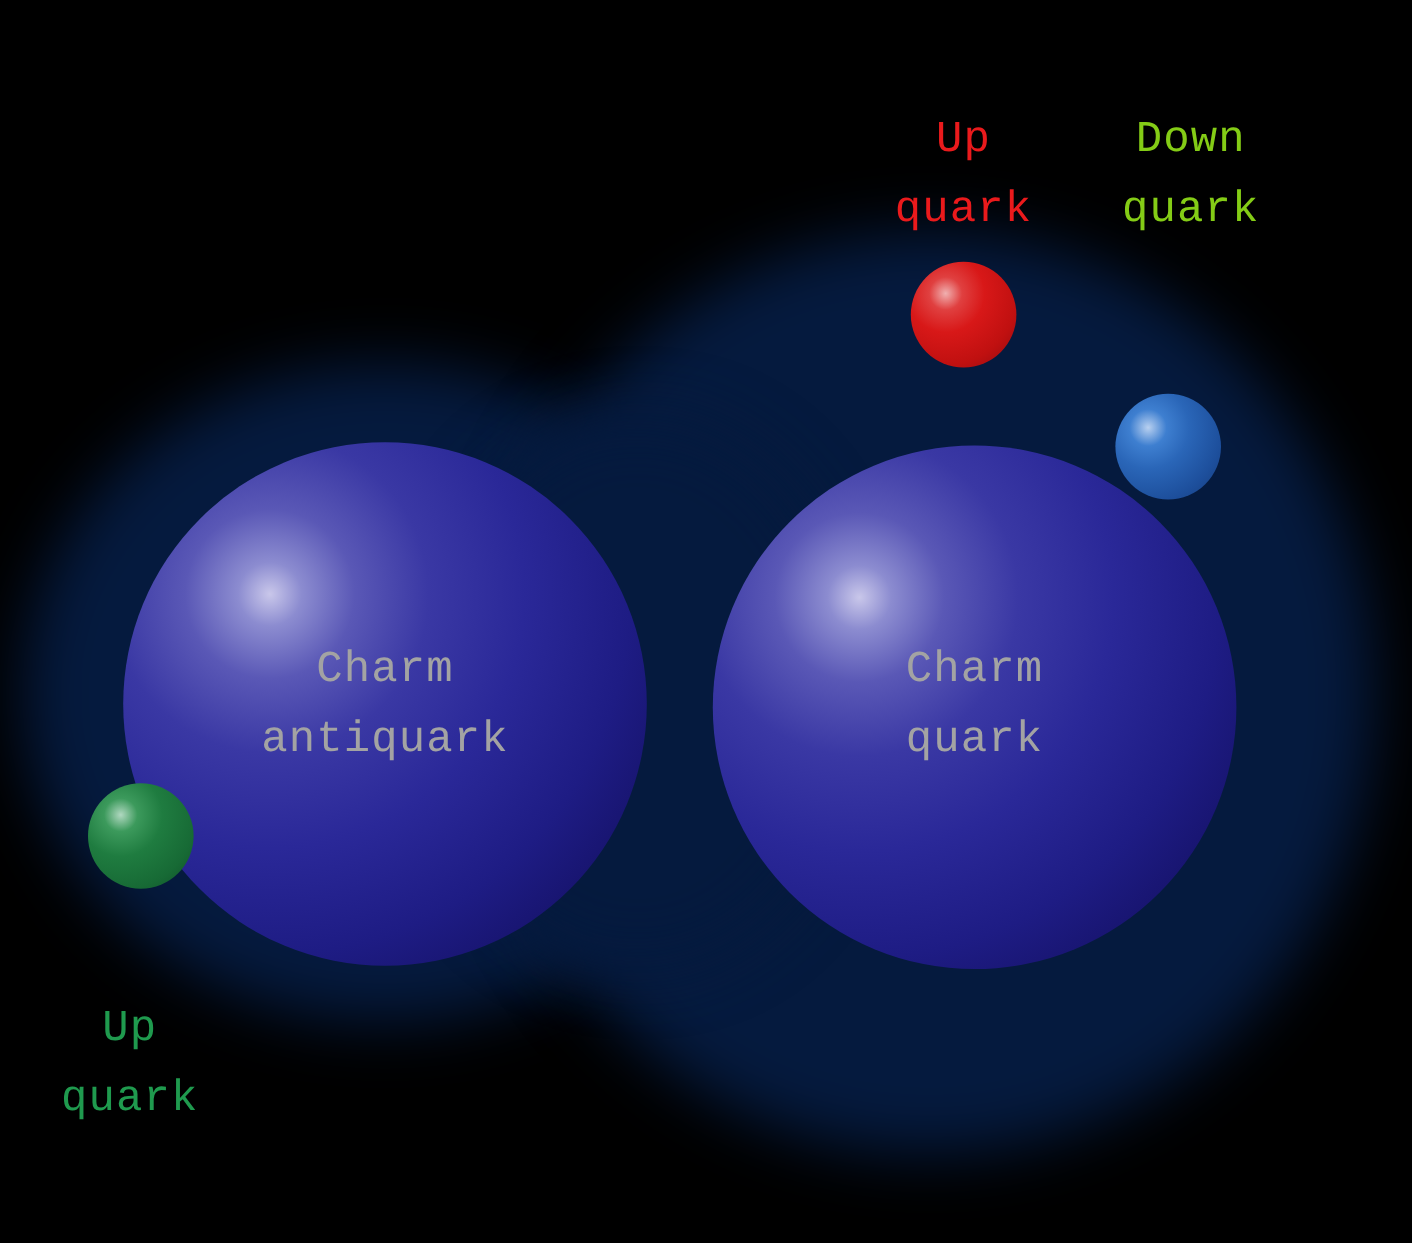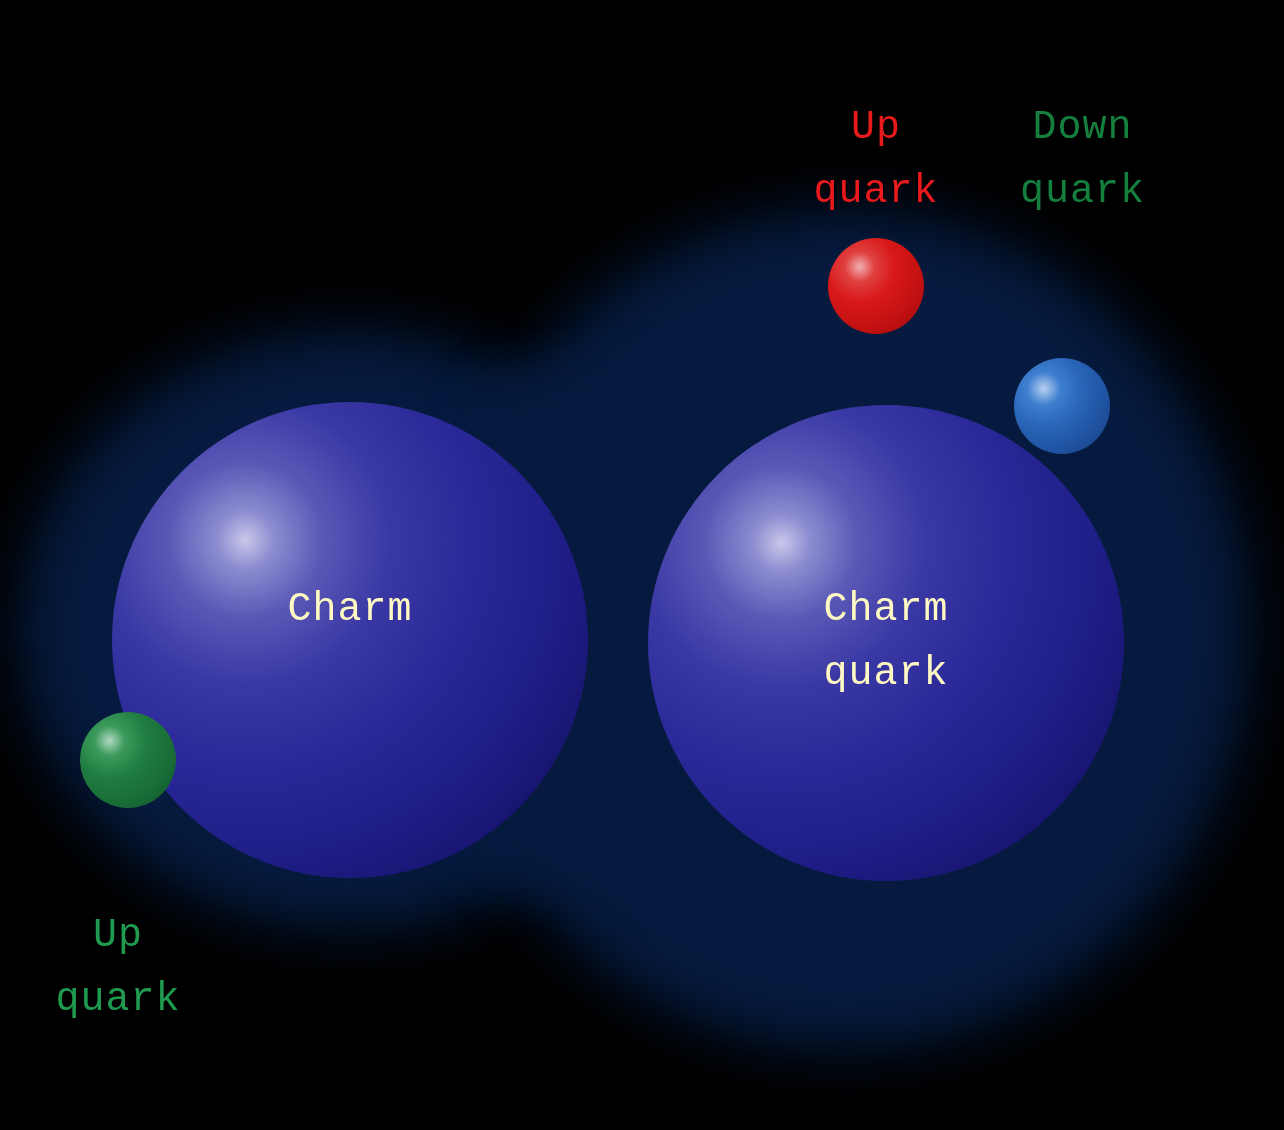--- a/index.html
+++ b/index.html
@@ -78,45 +78,46 @@
 
     .label {
       position: absolute;
       text-align: center;
       font-size: 40px;
       line-height: 64px;
       letter-spacing: 1px;
       white-space: nowrap;
     }
     .label span { display: block; font-family: Liberation Mono, monospace; }
-    .label.inner { color: #fef9c3; }
+    .label.inner { color: #a3a3a3; }
     #label-charm-antiquark { left: 190px; top: 578px; width: 320px; }
     #label-charm-quark { left: 726px; top: 578px; width: 320px; }
 
     #label-up-red { left: 796px; top: 96px; width: 160px; color: #ea1a1c; }
-    #label-down-blue { left: 1000px; top: 96px; width: 165px; color: #15803d; }
+    #label-down-blue { left: 1000px; top: 96px; width: 165px; color: #84cc16; }
     #label-up-green { left: 38px; top: 904px; width: 160px; color: #1f9a4e; }
   </style>
 </head>
 <body>
 
 <div class="stage">
   <div class="cloud left"></div>
   <div class="cloud right"></div>
   <div class="cloud bridge"></div>
 
   <div class="sphere big" id="sphere-charm-antiquark"></div>
   <div class="sphere big" id="sphere-charm-quark"></div>
 
   <div class="sphere small" id="sphere-up-red"></div>
   <div class="sphere small" id="sphere-down-blue"></div>
   <div class="sphere small" id="sphere-up-green"></div>
 
   <div class="label inner" id="label-charm-antiquark">
     <span>Charm</span>
+    <span>antiquark</span>
   </div>
   <div class="label inner" id="label-charm-quark">
     <span>Charm</span>
     <span>quark</span>
   </div>
   <div class="label" id="label-up-red">
     <span>Up</span>
     <span>quark</span>
   </div>
   <div class="label" id="label-down-blue">

